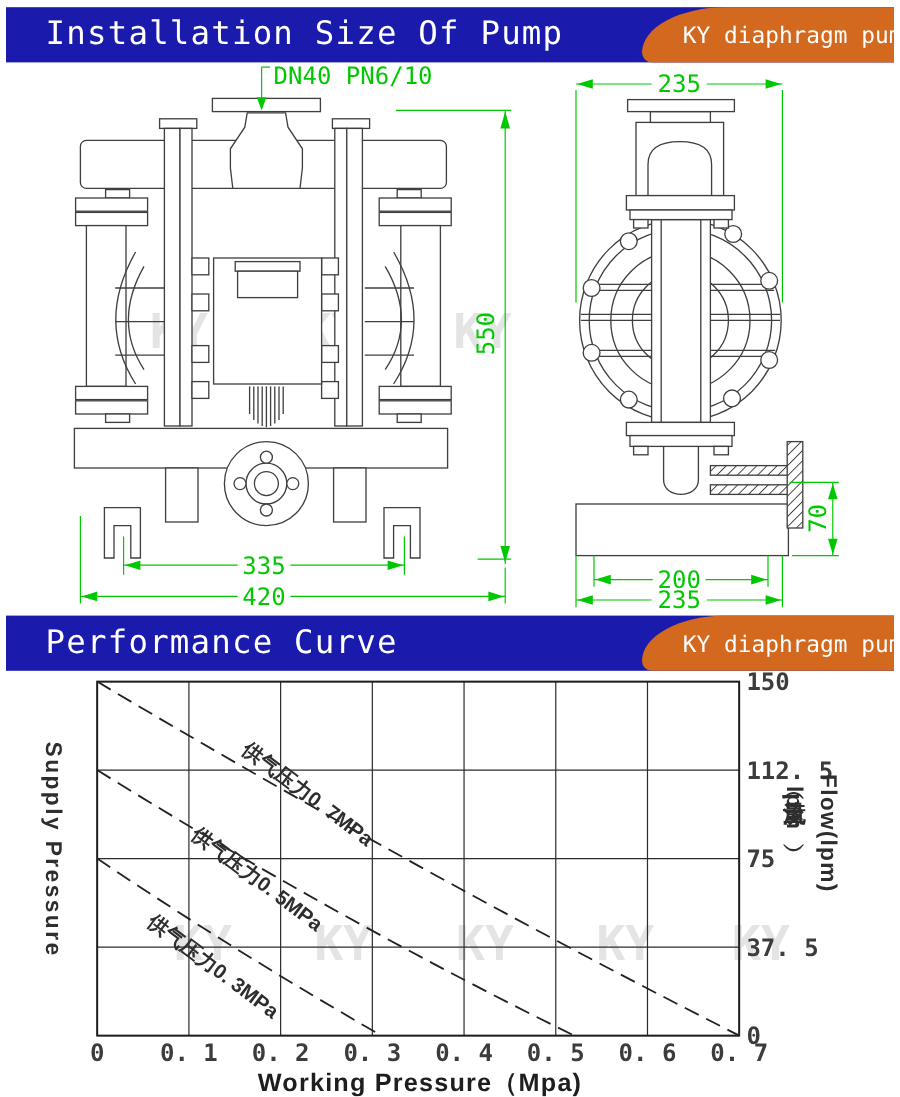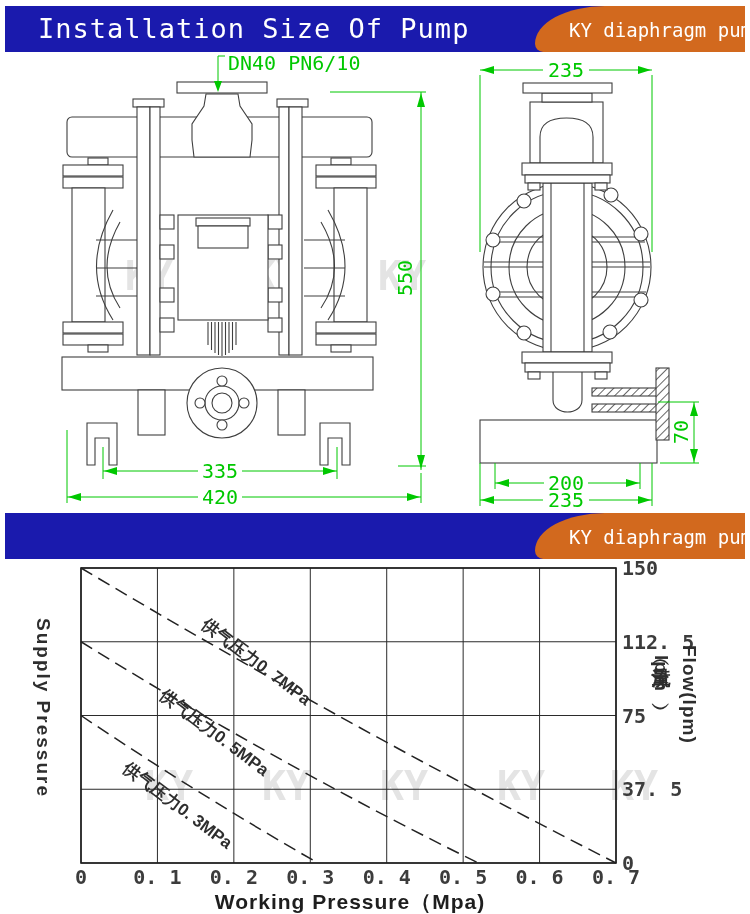--- a/index.html
+++ b/index.html
@@ -239,20 +239,21 @@
       <text class="dimtxt" text-anchor="middle" x="566" y="507">235</text>
 
       <path class="dim" d="M658,402 H699 M660,463 H699 M694,402 V463"></path>
       <polygon class="dimfill" points="694,403 690,416 698,416"></polygon>
       <polygon class="dimfill" points="694,462 690,449 698,449"></polygon>
       <text class="dimtxt" text-anchor="middle" transform="translate(688,432) rotate(-90)">70</text>
     </g>
   </svg>
 
   <header class="band" style="top:513px">
+    <div class="band-title">Performance Curve</div>
     <div class="badge">
       <span>KY diaphragm pump</span>
     </div>
   </header>
 
   <svg id="chart-svg" style="top:555px" width="750" height="359" viewBox="0 555 750 359">
       <text x="145" y="800" class="wm">KY</text>
       <text x="262" y="800" class="wm">KY</text>
       <text x="380" y="800" class="wm">KY</text>
       <text x="497" y="800" class="wm">KY</text>

